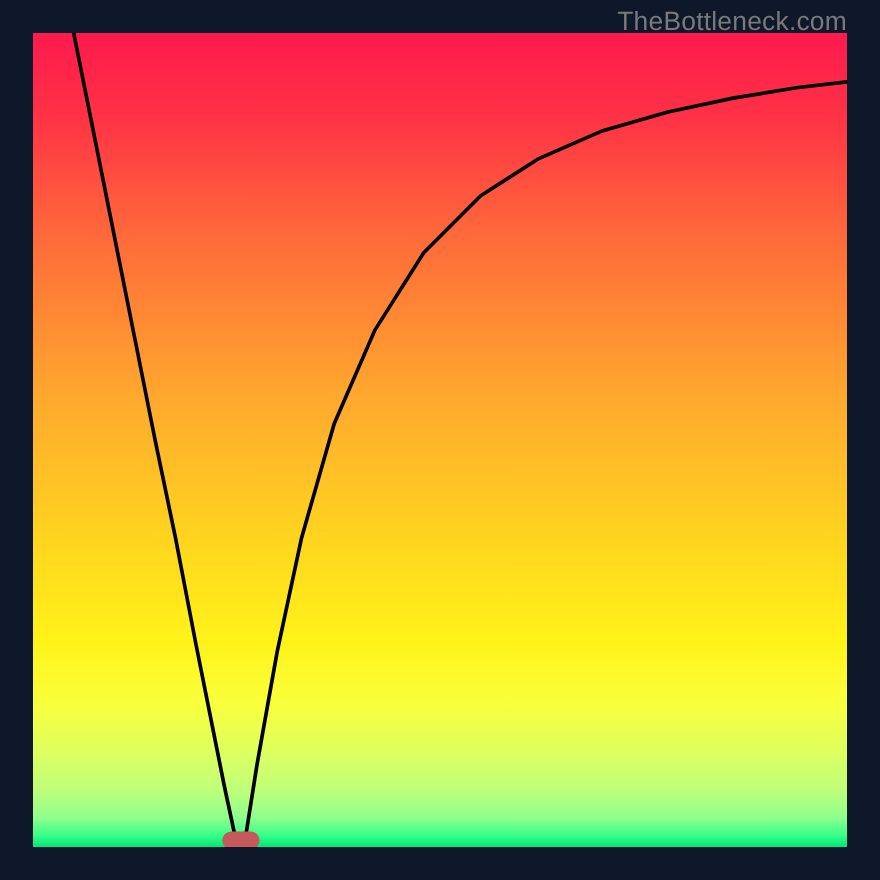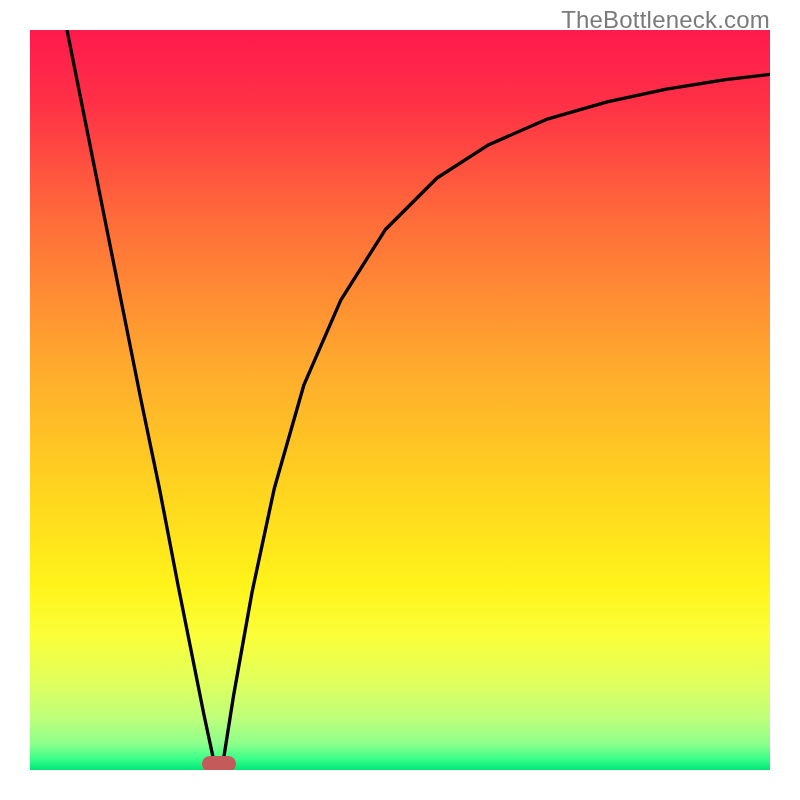--- a/index.html
+++ b/index.html
@@ -10,21 +10,21 @@
     background: #000;
     overflow: hidden;
     font-family: Arial, Helvetica, sans-serif;
   }
   .frame {
     position: absolute;
     left: 0;
     top: 0;
     width: 800px;
     height: 800px;
-    background: #ffffff;
+    background: #0f172a;
   }
   .plot-area {
     position: absolute;
     left: 30px;
     top: 30px;
     width: 740px;
     height: 740px;
     overflow: hidden;
   }
   .gradient {

